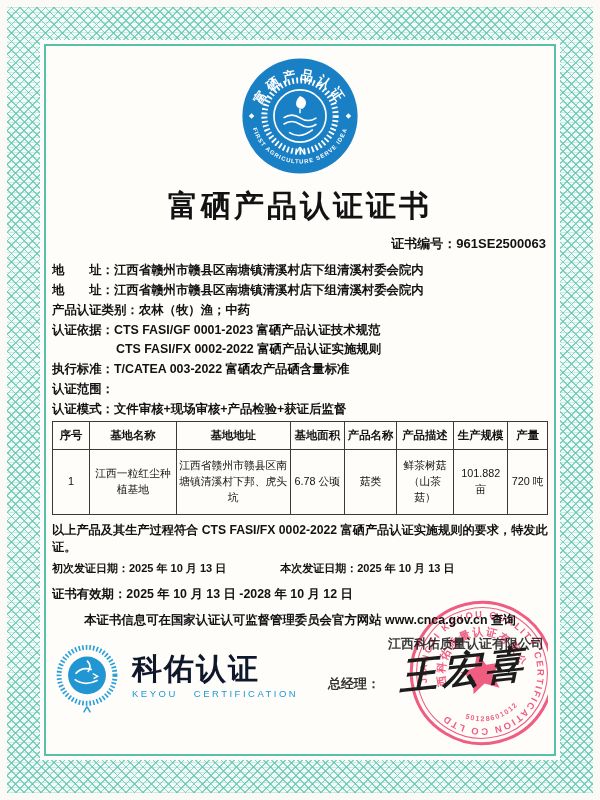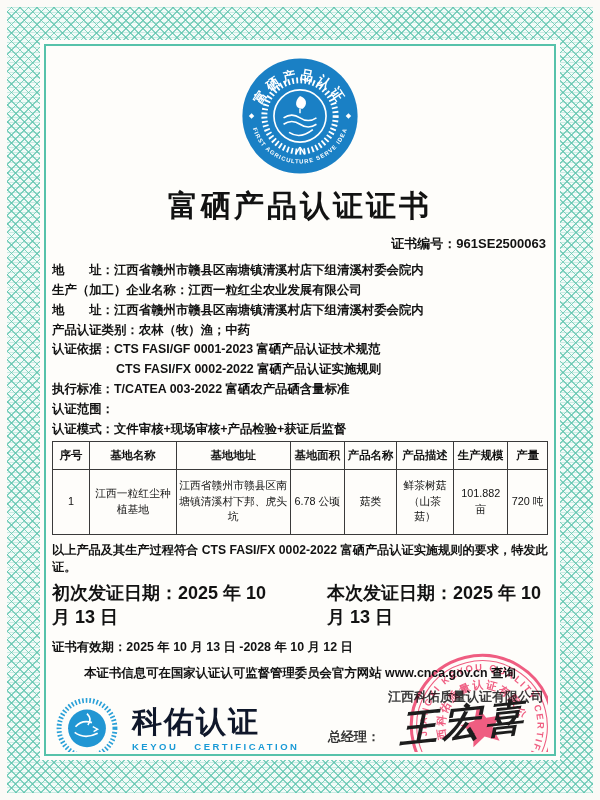--- a/index.html
+++ b/index.html
@@ -22,28 +22,28 @@
   .fields{font-size:12.4px;font-weight:bold;line-height:1.52;}
   .field{margin-bottom:1px;}
   .field .cont{padding-left:64px;display:block;}
 
   table.scope{width:100%;border-collapse:collapse;table-layout:fixed;margin-top:2px;}
   table.scope th,table.scope td{border:1px solid #3a3a3a;text-align:center;vertical-align:middle;padding:1px 2px;}
   table.scope th{font-size:11.4px;font-weight:bold;height:25px;}
   table.scope td{font-size:10.8px;height:62px;line-height:1.45;}
 
   .conformity{font-size:12.2px;font-weight:bold;margin-top:7px;}
-  .dates-row{display:flex;gap:54px;font-size:18px;font-weight:bold;margin-top:5px;}
+  .dates-row{display:flex;gap:54px;font-size:11px;font-weight:bold;margin-top:5px;}
   .valid-row{font-size:12.4px;font-weight:bold;margin-top:10px;}
   .cnca{text-align:center;font-size:12.4px;font-weight:bold;margin-top:9px;}
 
   .footer{position:relative;height:90px;margin-top:4px;}
   .keyou{position:absolute;left:-2px;top:4px;display:flex;align-items:center;gap:8px;}
   .keyou-text .cn{font-size:30px;font-weight:bold;color:#0f172a;letter-spacing:2px;line-height:1;}
-  .keyou-text .en{font-size:9.5px;font-weight:bold;color:#1a9ad6;letter-spacing:2.5px;margin-top:4px;display:flex;gap:16px;}
+  .keyou-text .en{font-size:9.5px;font-weight:normal;color:#1a9ad6;letter-spacing:2.5px;margin-top:4px;display:flex;gap:16px;}
   .company{position:absolute;right:4px;top:2px;font-size:13px;font-weight:600;color:#3a3a3a;z-index:1;}
   .gm{position:absolute;right:168px;top:42px;font-size:13px;font-weight:bold;color:#333;z-index:1;}
   .signature{position:absolute;right:20px;top:12px;font-size:38px;color:#1c1c1c;
              font-family:"DejaVu Serif",serif;font-style:italic;font-weight:bold;
              transform:rotate(-6deg) skewX(-4deg);letter-spacing:5px;z-index:5;}
   .stamp{position:absolute;right:-10px;top:-36px;width:152px;height:152px;
          transform:rotate(-14deg);opacity:.88;mix-blend-mode:multiply;z-index:4;}
 </style>
 </head>
 <body>
@@ -81,21 +81,20 @@
         <path d="M70,104 l-5,8 M70,104 l5,8" stroke="#ffffff" stroke-width="1.6"></path>
       </svg>
     </div>
 
     <div class="title">富硒产品认证证书</div>
 
     <div class="certno"><span>证书编号：</span><span>961SE2500063</span></div>
 
     <div class="fields">
       <div class="field"><span>地　　址：</span><span>江西省赣州市赣县区南塘镇清溪村店下组清溪村委会院内</span></div>
-      <div class="field"><span>生产（加工）企业名称：</span><span>江西一粒红尘农业发展有限公司</span></div>
       <div class="field"><span>地　　址：</span><span>江西省赣州市赣县区南塘镇清溪村店下组清溪村委会院内</span></div>
       <div class="field"><span>产品认证类别：</span><span>农林（牧）渔；中药</span></div>
       <div class="field"><span>认证依据：</span><span>CTS FASI/GF 0001-2023 富硒产品认证技术规范</span></div>
       <div class="field">
           <span class="cont">CTS FASI/FX 0002-2022 富硒产品认证实施规则</span>
         </div>
       <div class="field"><span>执行标准：</span><span>T/CATEA 003-2022 富硒农产品硒含量标准</span></div>
       <div class="field"><span>认证范围：</span></div>
       <div class="field"><span>认证模式：</span><span>文件审核+现场审核+产品检验+获证后监督</span></div>
     </div>

